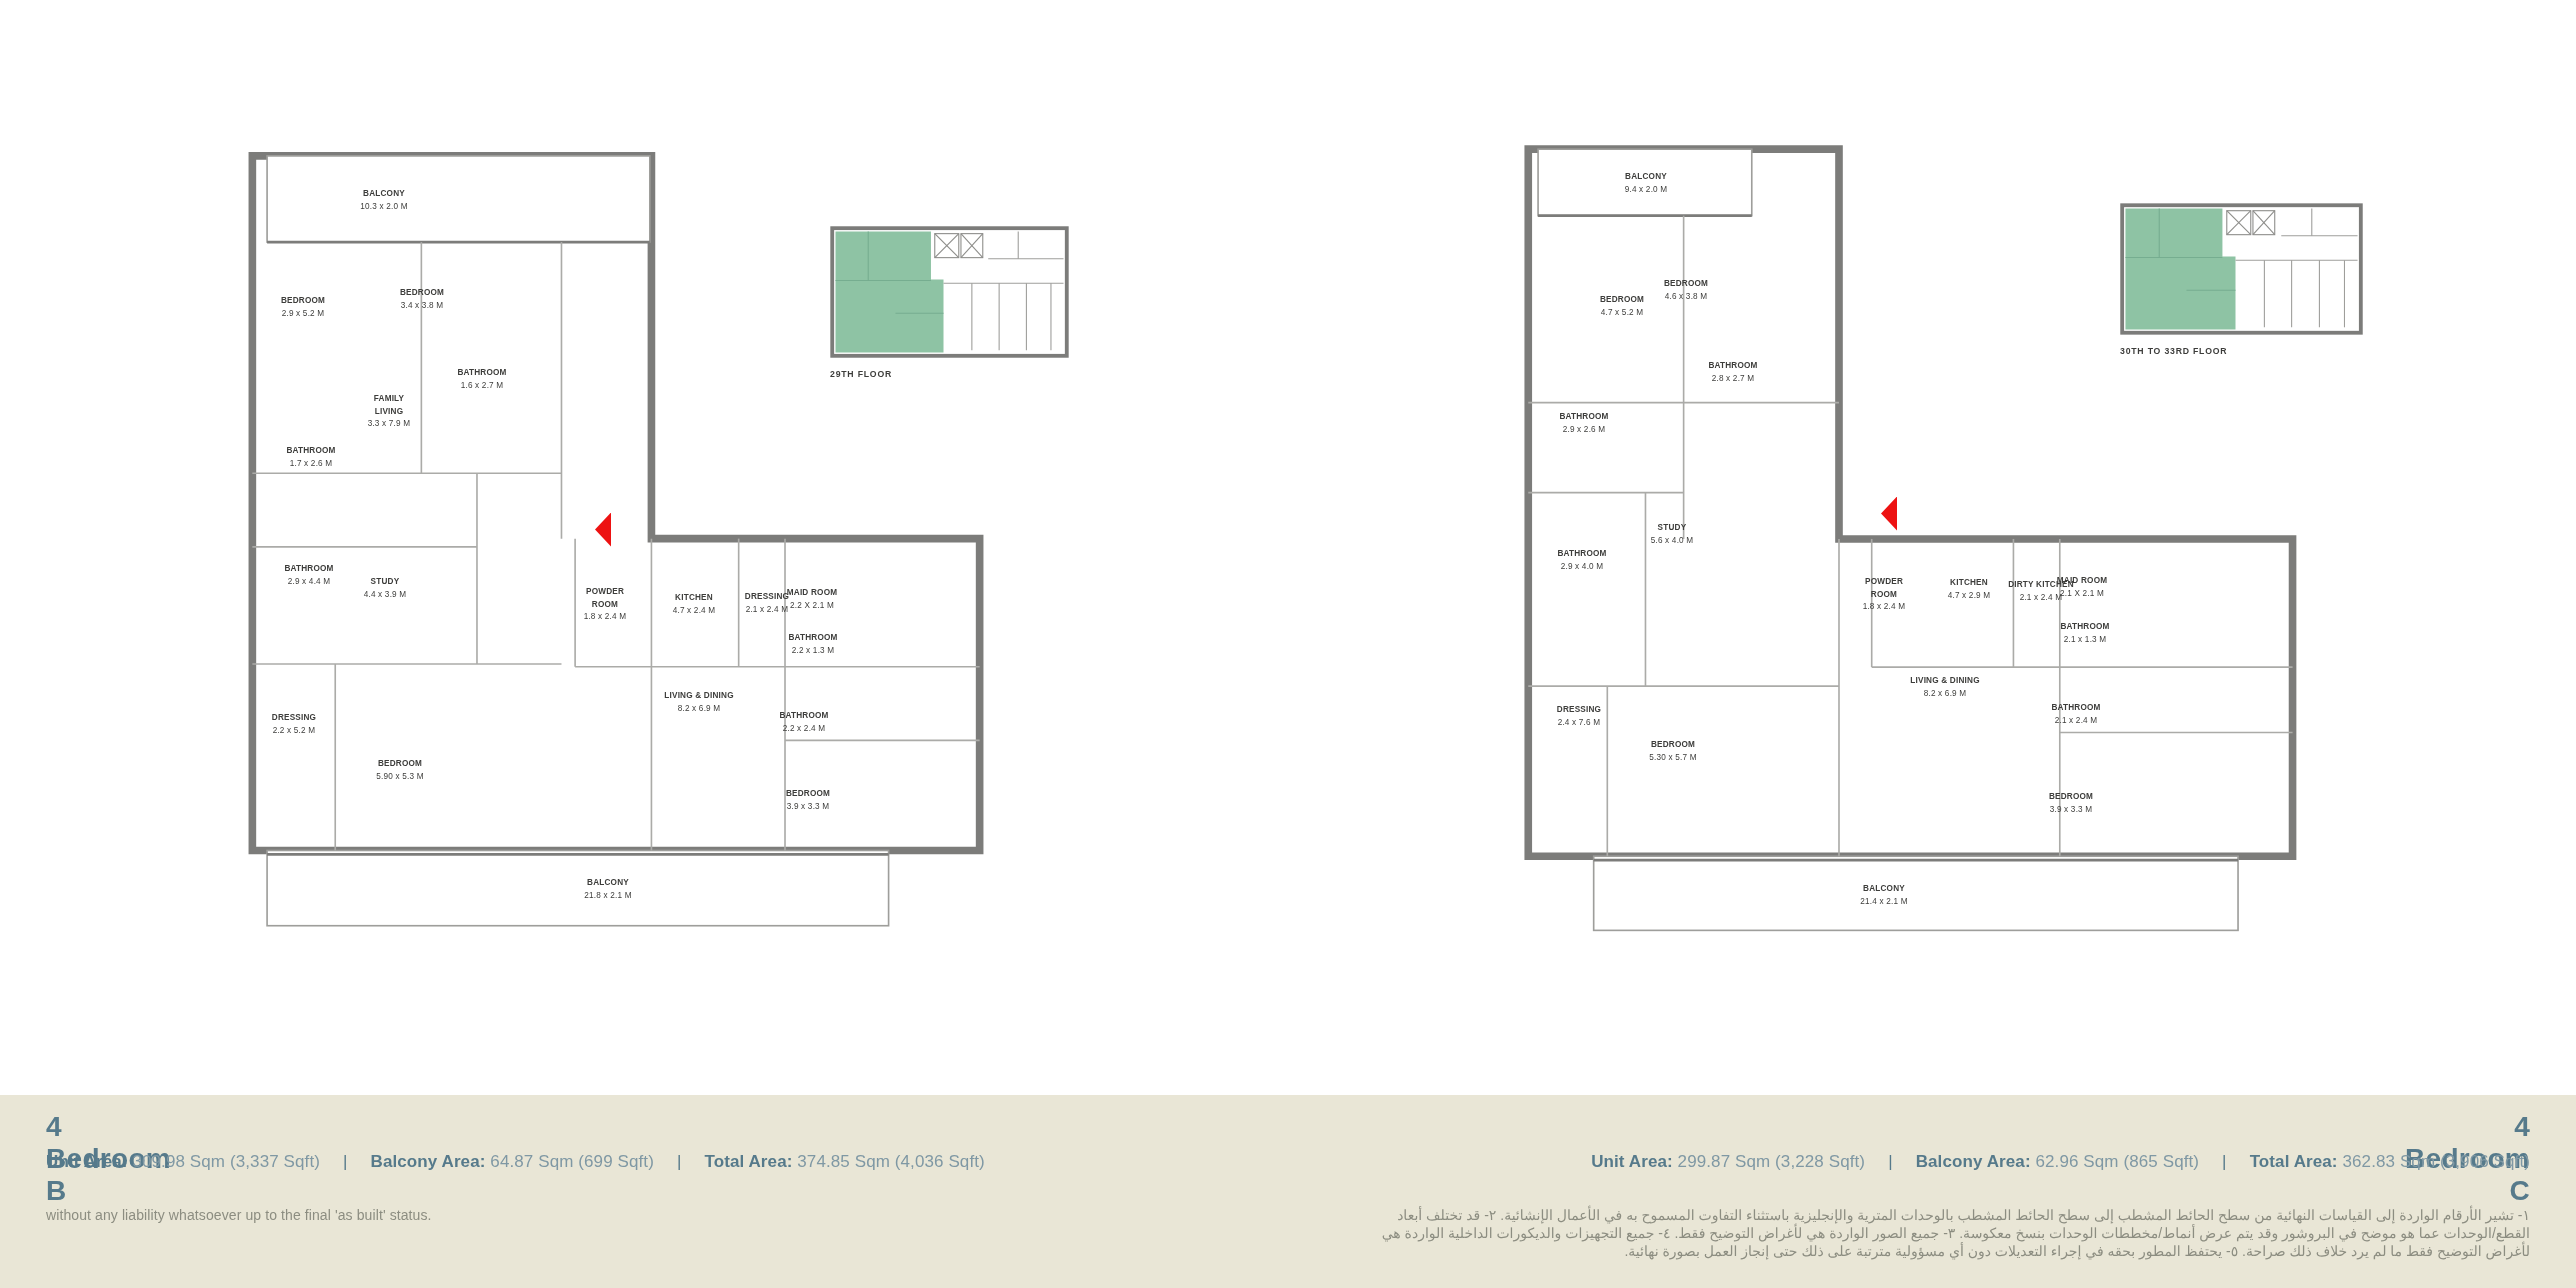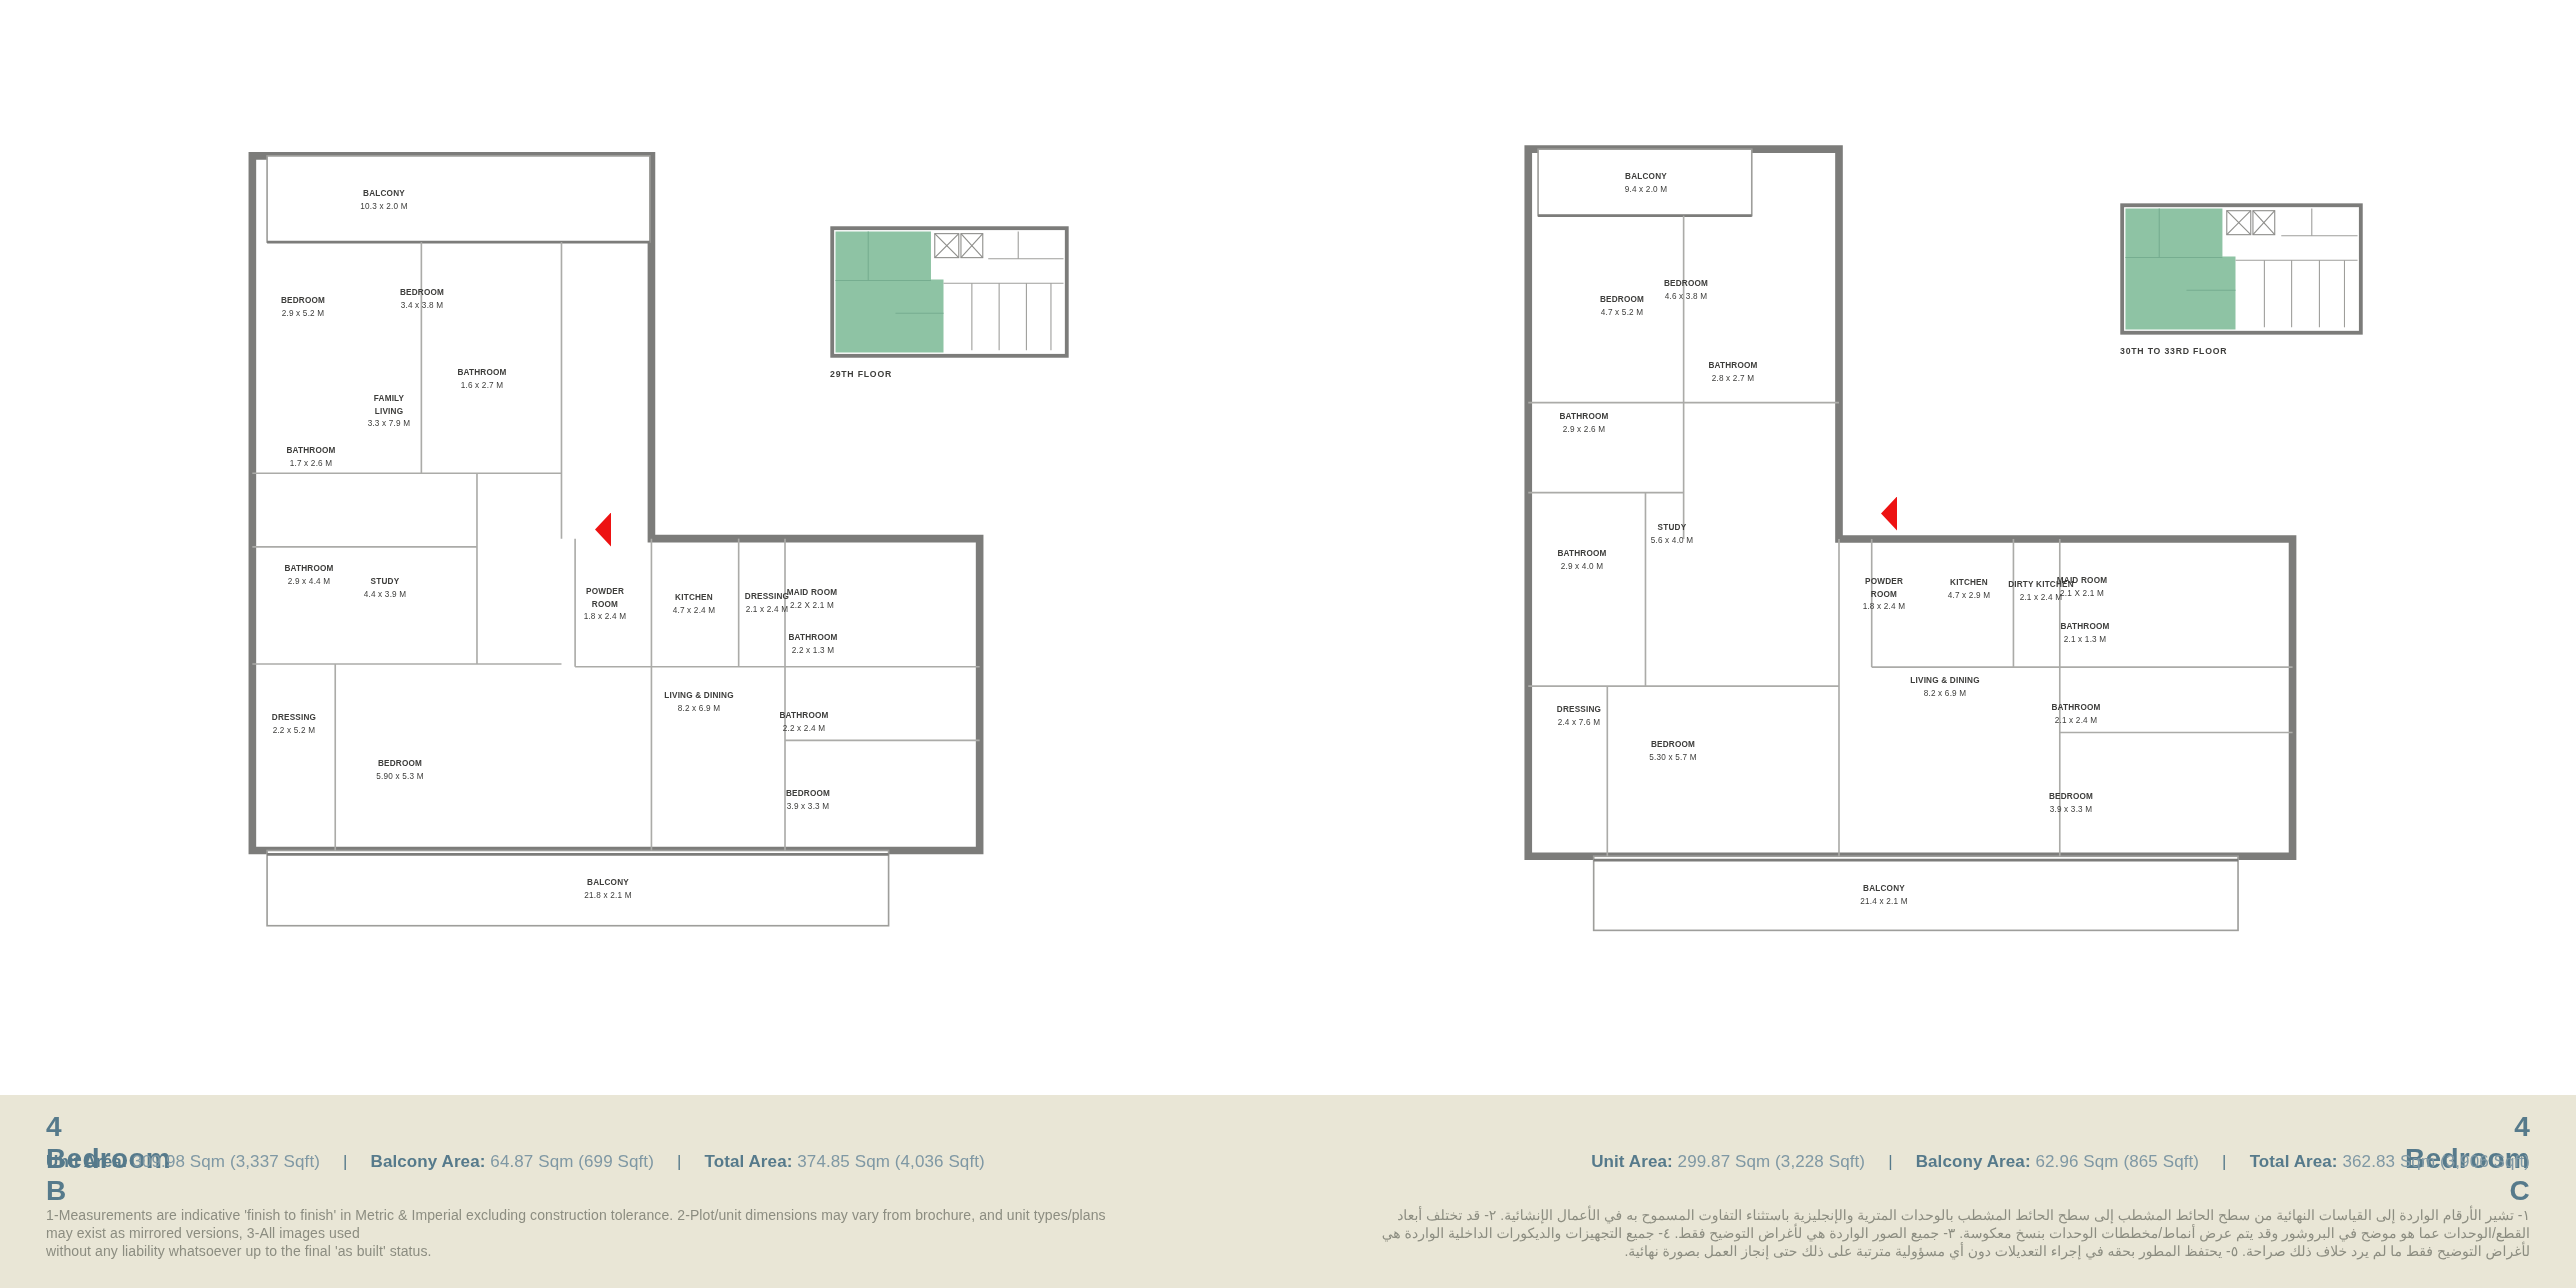--- a/index.html
+++ b/index.html
@@ -314,21 +314,20 @@
   </div>
 
   <div id="footer">
 
     <div class="f-block left-block">
       <div class="f-title pos-title">4 Bedroom B</div>
       <div class="stats pos-stats">
         <span class="stat"><span class="sl">Unit Area:</span> <span class="sv">309.98 Sqm (3,337 Sqft)</span></span><span class="sep">|</span><span class="stat"><span class="sl">Balcony Area:</span> <span class="sv">64.87 Sqm (699 Sqft)</span></span><span class="sep">|</span><span class="stat"><span class="sl">Total Area:</span> <span class="sv">374.85 Sqm (4,036 Sqft)</span></span>
       </div>
       <div class="disc pos-disc">
-        <div>1-Measurements are indicative 'finish to finish' in Metric &amp; Imperial excluding construction tolerance. 2-Plot/unit dimensions may vary from brochure, and unit types/plans may exist as mirrored versions, 3-All images used</div>
         <div>without any liability whatsoever up to the final 'as built' status.</div>
       </div>
     </div>
 
     <div class="f-block right-block">
       <div class="f-title pos-title">4 Bedroom C</div>
       <div class="stats pos-stats">
         <span class="stat"><span class="sl">Unit Area:</span> <span class="sv">299.87 Sqm (3,228 Sqft)</span></span><span class="sep">|</span><span class="stat"><span class="sl">Balcony Area:</span> <span class="sv">62.96 Sqm (865 Sqft)</span></span><span class="sep">|</span><span class="stat"><span class="sl">Total Area:</span> <span class="sv">362.83 Sqm (3,906 Sqft)</span></span>
       </div>
       <div class="disc pos-disc">١- تشير الأرقام الواردة إلى القياسات النهائية من سطح الحائط المشطب إلى سطح الحائط المشطب بالوحدات المترية والإنجليزية باستثناء التفاوت المسموح به في الأعمال الإنشائية. ٢- قد تختلف أبعاد القطع/الوحدات عما هو موضح في البروشور وقد يتم عرض أنماط/مخططات الوحدات بنسخ معكوسة. ٣- جميع الصور الواردة هي لأغراض التوضيح فقط. ٤- جميع التجهيزات والديكورات الداخلية الواردة هي لأغراض التوضيح فقط ما لم يرد خلاف ذلك صراحة. ٥- يحتفظ المطور بحقه في إجراء التعديلات دون أي مسؤولية مترتبة على ذلك حتى إنجاز العمل بصورة نهائية.</div>

